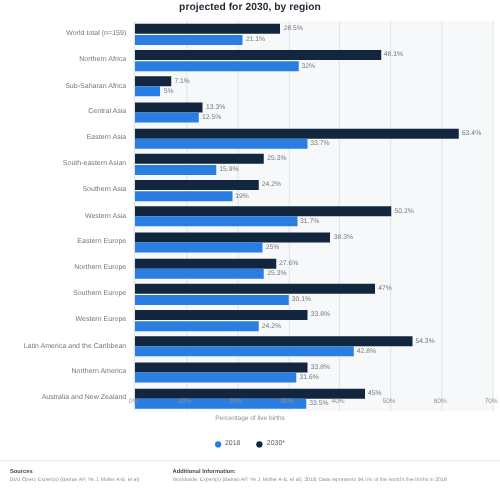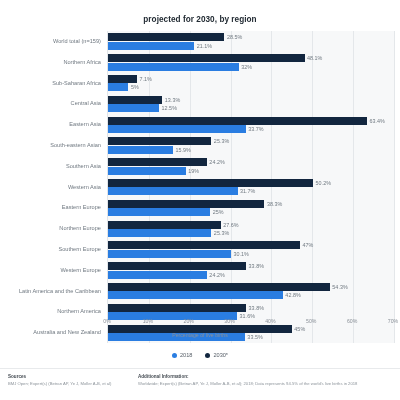--- a/index.html
+++ b/index.html
@@ -19,21 +19,21 @@
     height: 400px;
     position: relative;
     background: #ffffff;
     box-sizing: border-box;
   }
   .title {
     text-align: center;
     font-size: 8.2px;
     font-weight: bold;
     color: #222b33;
-    padding-top: 15px;
+    padding-top: 1px;
     letter-spacing: 0.05px;
     line-height: 10px;
   }
   .plot-wrap {
     position: relative;
     margin-top: 6px;
     height: 312px;
   }
   .cat-col {
     position: absolute;

